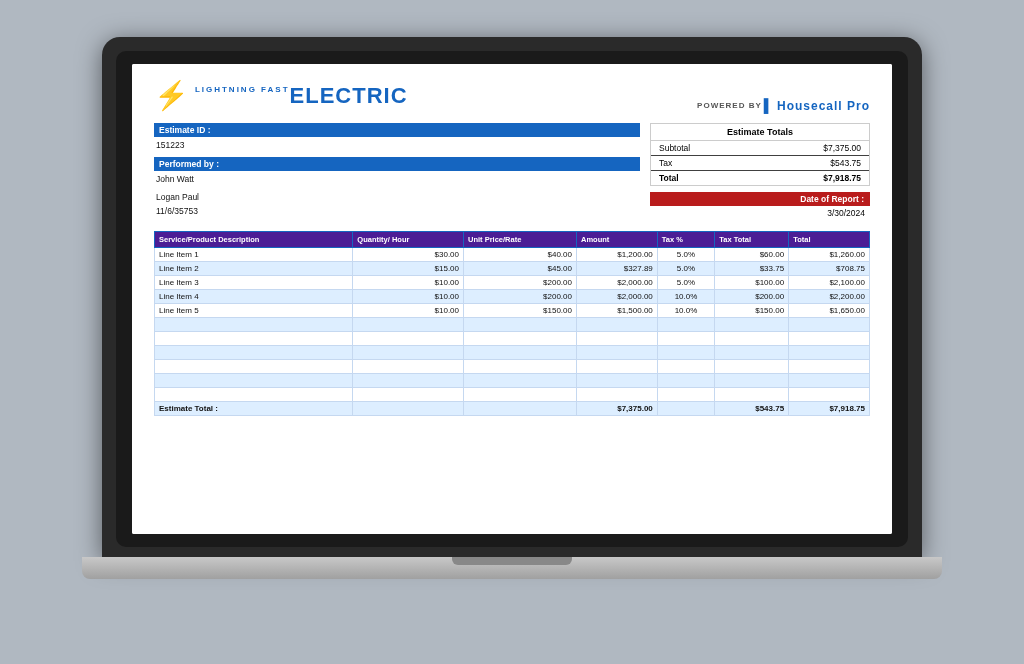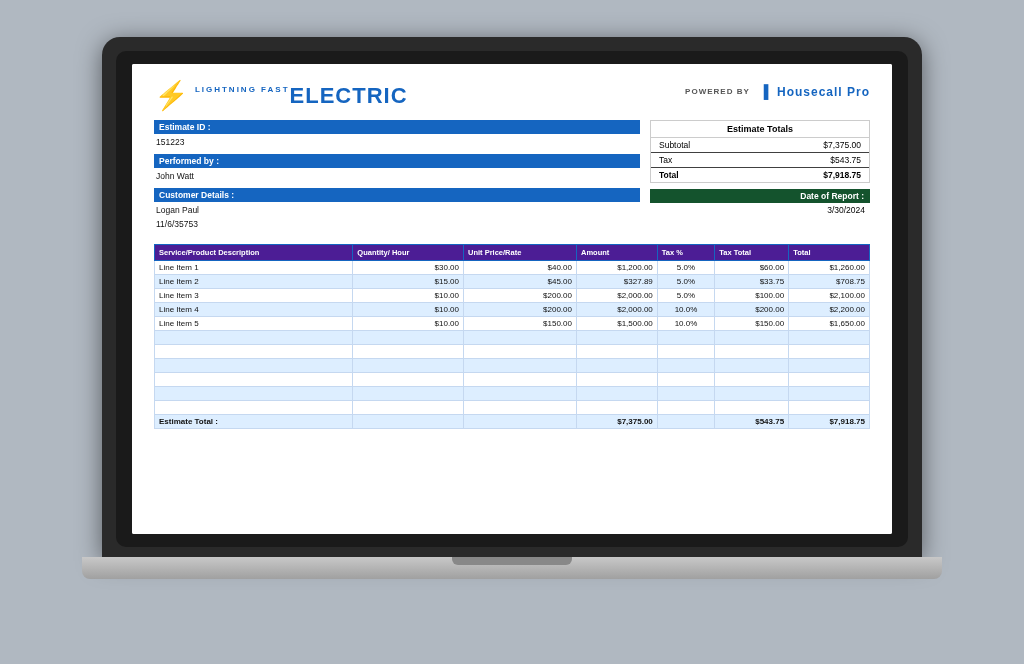--- a/index.html
+++ b/index.html
@@ -119,26 +119,26 @@
       font-size: 22px;
       font-weight: 900;
       color: #1565c0;
       line-height: 1;
       letter-spacing: 1px;
     }
 
     .powered-by {
       display: flex;
       align-items: center;
-      gap: 14px;
+      gap: 2px;
       font-size: 8px;
       color: #555;
       font-weight: bold;
       letter-spacing: 1px;
-      margin-top: 2px;
+      margin-top: 16px;
     }
 
     .hcp-logo {
       display: flex;
       align-items: center;
       gap: 3px;
       font-size: 12px;
       font-weight: bold;
       color: #1565c0;
     }
@@ -290,21 +290,20 @@
 
           <div class="doc-body">
 
             <div class="doc-left">
               <div class="info-label">Estimate ID :</div>
               <div class="info-value">151223</div>
 
               <div class="info-label">Performed by :</div>
               <div class="info-value">John Watt</div>
 
-              <div class="info-label">Customer Details :</div>
               <div class="info-value">Logan Paul</div>
               <div class="info-value" style="margin-top:-4px;">11/6/35753</div>
             </div>
 
             <div class="doc-right">
               <div class="totals-box">
                 <div class="totals-box-header">Estimate  Totals</div>
                 <div class="totals-row">
                   <span>Subtotal</span>
                   <span>$7,375.00</span>
@@ -313,21 +312,21 @@
                   <span>Tax</span>
                   <span>$543.75</span>
                 </div>
                 <div class="totals-row total-row">
                   <span>Total</span>
                   <span>$7,918.75</span>
                 </div>
               </div>
 
               <div style="display:flex; flex-direction:column; align-items:flex-end;">
-                <div style="background:#14532d; color:#fff; font-weight:bold; font-size:8.5px; padding:2px 6px; text-align:right; width:100%;">Date of Report :</div>
+                <div style="background:#b91c1c; color:#fff; font-weight:bold; font-size:8.5px; padding:2px 6px; text-align:right; width:100%;">Date of Report :</div>
                 <div style="font-size:8.5px; padding:2px 5px; text-align:right;">3/30/2024</div>
               </div>
             </div>
           </div>
 
           <table class="items-table">
             <thead>
               <tr>
                 <th>Service/Product Description</th>
                 <th class="text-right">Quantity/ Hour</th>

